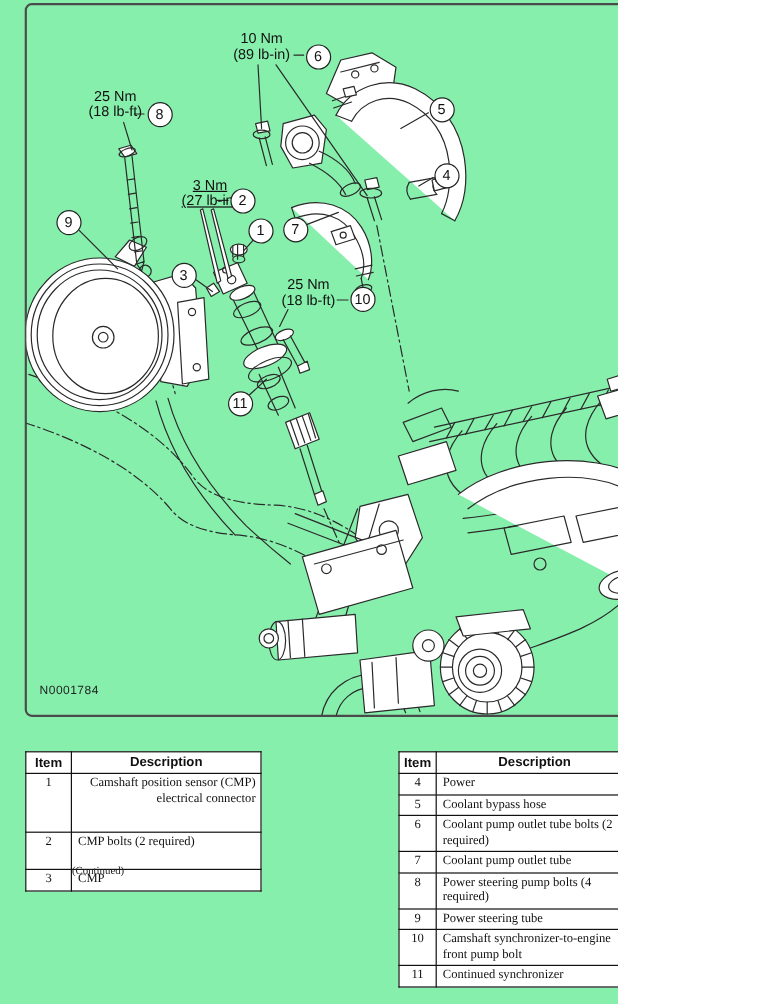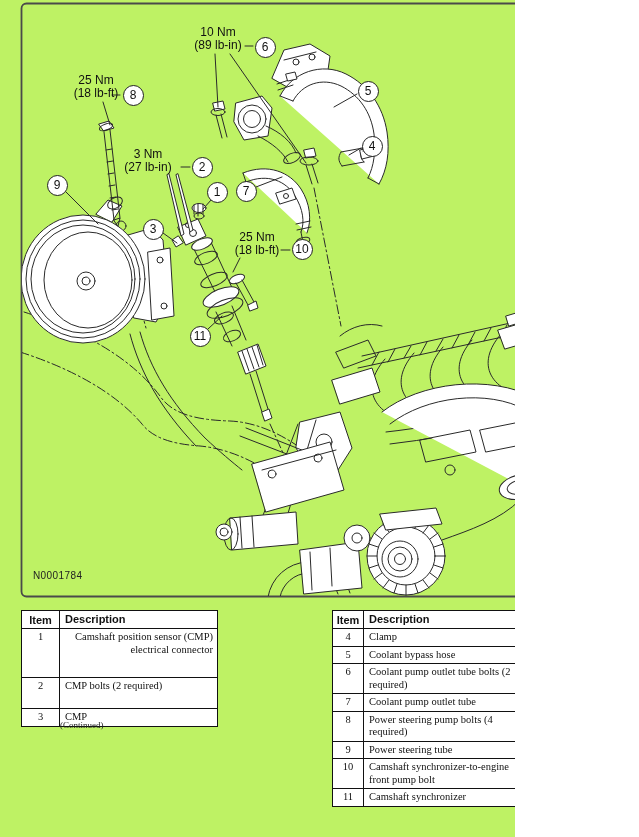--- a/index.html
+++ b/index.html
@@ -1,30 +1,30 @@
 <!DOCTYPE html>
 <html><head>
 <meta charset="utf-8">
 <style>
   html,body{margin:0;padding:0;background:#fff;}
-  .page{position:relative;width:515px;height:837px;background:#bef264;overflow:hidden;
+  .page{position:relative;width:515px;height:837px;background:#86efac;overflow:hidden;
         font-family:"Liberation Sans",sans-serif;color:#111;}
   svg{position:absolute;left:0;top:0;}
   .callout{position:absolute;width:21px;height:21px;box-sizing:border-box;
            border:1.5px solid #222;border-radius:50%;background:#fff;
            display:flex;align-items:center;justify-content:center;
            font:12px "Liberation Sans",sans-serif;color:#111;z-index:3;}
   .tq{position:absolute;width:66px;text-align:center;
       font:12px/13px "Liberation Sans",sans-serif;color:#111;z-index:3;white-space:nowrap;}
   .figure-id{position:absolute;left:33px;top:570px;
       font:10px "Liberation Sans",sans-serif;letter-spacing:.4px;color:#222;z-index:3;text-align:right;}
   table.parts{position:absolute;border-collapse:collapse;background:#fff;
-      border:1.6px solid #111;table-layout:fixed;z-index:3;}
+      border:1.6px solid #111;table-layout:fixed;z-index:3;margin-top:16px;}
   table.parts th{font:bold 11px "Liberation Sans",sans-serif;border:1.2px solid #111;
-      padding:2px 5px 3px 5px;text-align:left;height:12px;}
+      padding:2px 5px 3px 5px;text-align:center;height:12px;}
   table.parts th.item{text-align:center;padding:2px 2px;}
   table.parts td{border:1.2px solid #111;font:10.5px/12.5px "Liberation Serif",serif;
       padding:2px 4px 2px 5px;vertical-align:top;color:#111;}
   table.parts td.item{text-align:center;padding:2px 1px;}
   .t-left{left:21px;top:610px;width:197px;}
   .t-left col.c-item{width:38px;}
   .t-right{left:332px;top:610px;width:196px;}
   .t-right col.c-item{width:31px;}
   .lt-r1 td{height:44px;text-align:right;}
   .lt-r2 td{height:26px;}
@@ -286,21 +286,21 @@
   </svg>
 
   <div class="tq" style="left:185px;top:26px;">
     <div>10 Nm</div>
     <div>(89 lb-in)</div>
   </div>
   <div class="tq" style="left:63px;top:74px;">
     <div>25 Nm</div>
     <div>(18 lb-ft)</div>
   </div>
-  <div class="tq" style="left:115px;top:148px;">
+  <div class="tq" style="left:142px;top:148px;text-decoration:underline;">
     <div>3 Nm</div>
     <div>(27 lb-in)</div>
   </div>
   <div class="tq" style="left:224px;top:231px;">
     <div>25 Nm</div>
     <div>(18 lb-ft)</div>
   </div>
 
   <div class="callout" style="left:206.5px;top:181.5px;">1</div>
   <div class="callout" style="left:191.5px;top:156.5px;">2</div>
@@ -347,21 +347,21 @@
         <col class="c-item" style="width:31px">
         <col>
       </colgroup>
     <tbody>
         <tr>
       <th class="item">Item</th>
       <th>Description</th>
     </tr>
     <tr>
       <td class="item">4</td>
-      <td>Clamp</td>
+      <td>Power</td>
     </tr>
     <tr>
       <td class="item">5</td>
       <td>Coolant bypass hose</td>
     </tr>
     <tr>
       <td class="item">6</td>
       <td>Coolant pump outlet tube bolts (2 required)</td>
     </tr>
     <tr>
@@ -375,18 +375,18 @@
     <tr>
       <td class="item">9</td>
       <td>Power steering tube</td>
     </tr>
     <tr>
       <td class="item">10</td>
       <td>Camshaft synchronizer-to-engine front pump bolt</td>
     </tr>
     <tr>
       <td class="item">11</td>
-      <td>Camshaft synchronizer</td>
+      <td>Continued synchronizer</td>
     </tr>
   </tbody>
     </table>
 
 </div>
 
 </body></html>

